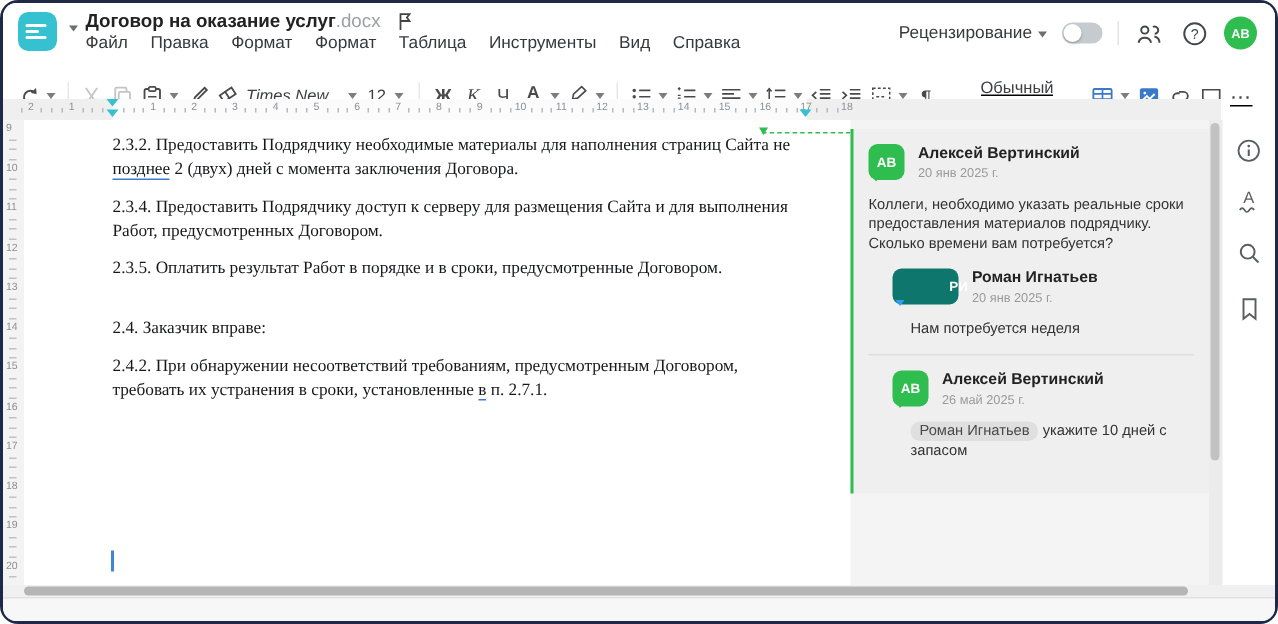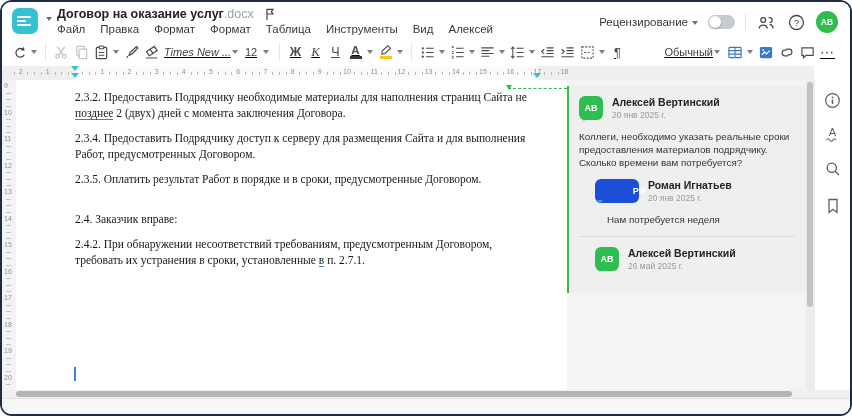--- a/index.html
+++ b/index.html
@@ -24,32 +24,32 @@
   .menu-item{cursor:pointer;}
   .tb-right{position:absolute;right:12px;top:9px;display:flex;align-items:center;gap:10px;}
   .review{font-size:11.5px;color:#37393d;display:flex;align-items:center;cursor:pointer;}
   .toggle{width:27px;height:14px;border-radius:7px;background:#c6cbd0;position:relative;cursor:pointer;}
   .toggle .knob{position:absolute;left:1px;top:1px;width:12px;height:12px;border-radius:50%;background:#fff;box-shadow:0 1px 2px rgba(0,0,0,.25);}
   .vsep{width:1px;height:16px;background:#e3e3e3;}
   .icon-btn{display:flex;align-items:center;justify-content:center;width:20px;height:20px;cursor:pointer;}
   .avatar{width:22px;height:22px;border-radius:50%;background:#2ebd4e;color:#fff;font-size:8.5px;font-weight:bold;display:flex;align-items:center;justify-content:center;cursor:pointer;}
 
   
-  .toolbar{position:absolute;left:0;top:36px;right:0;height:28px;display:flex;align-items:center;padding:0 8px;gap:1px;text-decoration:underline;}
+  .toolbar{position:absolute;left:0;top:48px;right:0;height:28px;display:flex;align-items:center;padding:0 8px;gap:1px;text-decoration:underline;}
   .tbtn{height:22px;min-width:19px;padding:0 2px;display:flex;align-items:center;justify-content:center;border-radius:3px;color:#4a4a4a;font-size:12px;cursor:pointer;position:relative;}
   .tbtn.disabled{color:#bcbcbc;}
   .tbtn.disabled svg *{stroke:#c4c4c4;}
   .tcaret{width:0;height:0;border:3px solid transparent;border-top:4px solid #7a7e84;margin:3px 2px 0 1px;cursor:pointer;}
   .tsep{width:1px;height:18px;background:#e8e8e8;margin:0 5px;}
   .combo{display:flex;align-items:center;font-size:11px;color:#3c3e42;cursor:pointer;padding:0 2px;height:22px;}
   .combo .cname{overflow:hidden;white-space:nowrap;font-style:italic;}
   .combo.noital .cname{font-style:normal;}
   .fontbox{width:80px;justify-content:space-between;}
   .sizebox{width:30px;justify-content:space-between;}
-  .stylebox{width:92px;justify-content:flex-end;margin-left:4px;}
+  .stylebox{width:92px;justify-content:center;margin-left:4px;flex-direction:column;}
   .bigr{font-size:12.5px;font-weight:bold;}
   .ital{font-style:italic;font-weight:normal;font-family:"Liberation Serif",serif;font-size:13px;}
   .undl{text-decoration:underline;font-weight:normal;}
   .colorA{display:flex;flex-direction:column;align-items:center;line-height:10px;font-size:11.5px;font-weight:bold;}
   .colorA .bar{width:12px;height:3px;background:#35383c;margin-top:1px;}
   .colorA.hl .bar{background:#f2c718;}
   .pilcrow{font-size:13px;}
   .more{font-size:14px;letter-spacing:1px;}
 
   
@@ -76,21 +76,21 @@
   .connector .tri{position:absolute;left:-2px;top:-4px;width:0;height:0;border:3.5px solid transparent;border-top:5px solid #2ebd4e;}
 
   
   .panel{position:absolute;left:565px;top:0;width:239px;height:100%;background:#f4f4f4;}
   .thread{position:absolute;left:0;top:6px;width:100%;background:#efefef;border-left:2px solid #2ebd4e;padding:10px 10px 12px 10px;}
   .comment{display:flex;gap:9px;margin-bottom:10px;cursor:pointer;}
   .comment.reply{margin-left:16px;}
   .cavatar{width:24px;height:24px;border-radius:6px;color:#fff;font-size:9px;font-weight:bold;display:flex;align-items:center;justify-content:center;position:relative;flex:0 0 24px;}
   .cavatar:after{content:"";position:absolute;left:2px;bottom:-4px;border:3px solid transparent;border-top-width:4px;}
   .cavatar.g{background:#2ebd4e;} .cavatar.g:after{border-top-color:#2ebd4e;}
-  .cavatar.b{background:#1d4ed8;padding-left:44px;} .cavatar.b:after{border-top-color:#2f9ff2;}
+  .cavatar.b{background:#0f766e;padding-left:44px;} .cavatar.b:after{border-top-color:#2f9ff2;}
   .cmeta .cname{font-size:10.5px;font-weight:bold;color:#222;}
   .cmeta .cdate{font-size:8.5px;color:#9a9a9a;margin-top:2px;}
   .cbody{font-size:9.8px;line-height:13px;color:#333;margin:6px 0 10px 0;}
   .comment.reply + .cbody{margin-left:16px;padding-left:12px;}
   .cdivider{height:1px;background:#ddd;margin:10px 0;}
   .pill{display:inline-block;background:#dfdfdf;border-radius:8px;padding:0 6px;line-height:13px;color:#4a4a4a;}
 
   .vscroll{position:absolute;left:804px;top:0;width:8px;height:100%;background:#ececec;}
   .vscroll .thumb{position:absolute;left:1px;top:2px;width:6px;height:225px;border-radius:3px;background:#c2c2c2;cursor:pointer;}
 
@@ -132,21 +132,21 @@
           </svg>
     </div>
     <div class="menu" id="menu">
           <div class="menu-item">Файл</div>
           <div class="menu-item">Правка</div>
           <div class="menu-item">Формат</div>
           <div class="menu-item">Формат</div>
           <div class="menu-item">Таблица</div>
           <div class="menu-item">Инструменты</div>
           <div class="menu-item">Вид</div>
-          <div class="menu-item">Алексей</div>
+          <div class="menu-item">Справка</div>
         </div>
     <div class="tb-right">
       <div class="review">
         <span>Рецензирование</span>
         <span class="caret"></span>
       </div>
       <div class="toggle">
             <div class="knob"></div>
           </div>
       <div class="vsep"></div>
@@ -496,20 +496,21 @@
             </div>
             <div class="cbody reply-body" style="margin-left: 16px;">Нам потребуется неделя</div>
             <div class="cdivider"></div>
             <div class="comment reply">
               <div class="cavatar g">АВ</div>
               <div class="cmeta">
                 <div class="cname">Алексей Вертинский</div>
                 <div class="cdate">26 май 2025 г.</div>
               </div>
             </div>
+            <div class="cbody reply-body" style="margin-left: 16px;"><span class="pill">Роман Игнатьев</span> укажите 10 дней с запасом</div>
           </div>
     </div>
 
     <div class="vscroll">
           <div class="thumb"></div>
         </div>
 
     <div class="rail">
       <div class="icon-btn">
         <svg width="17" height="17" viewBox="0 0 17 17">

